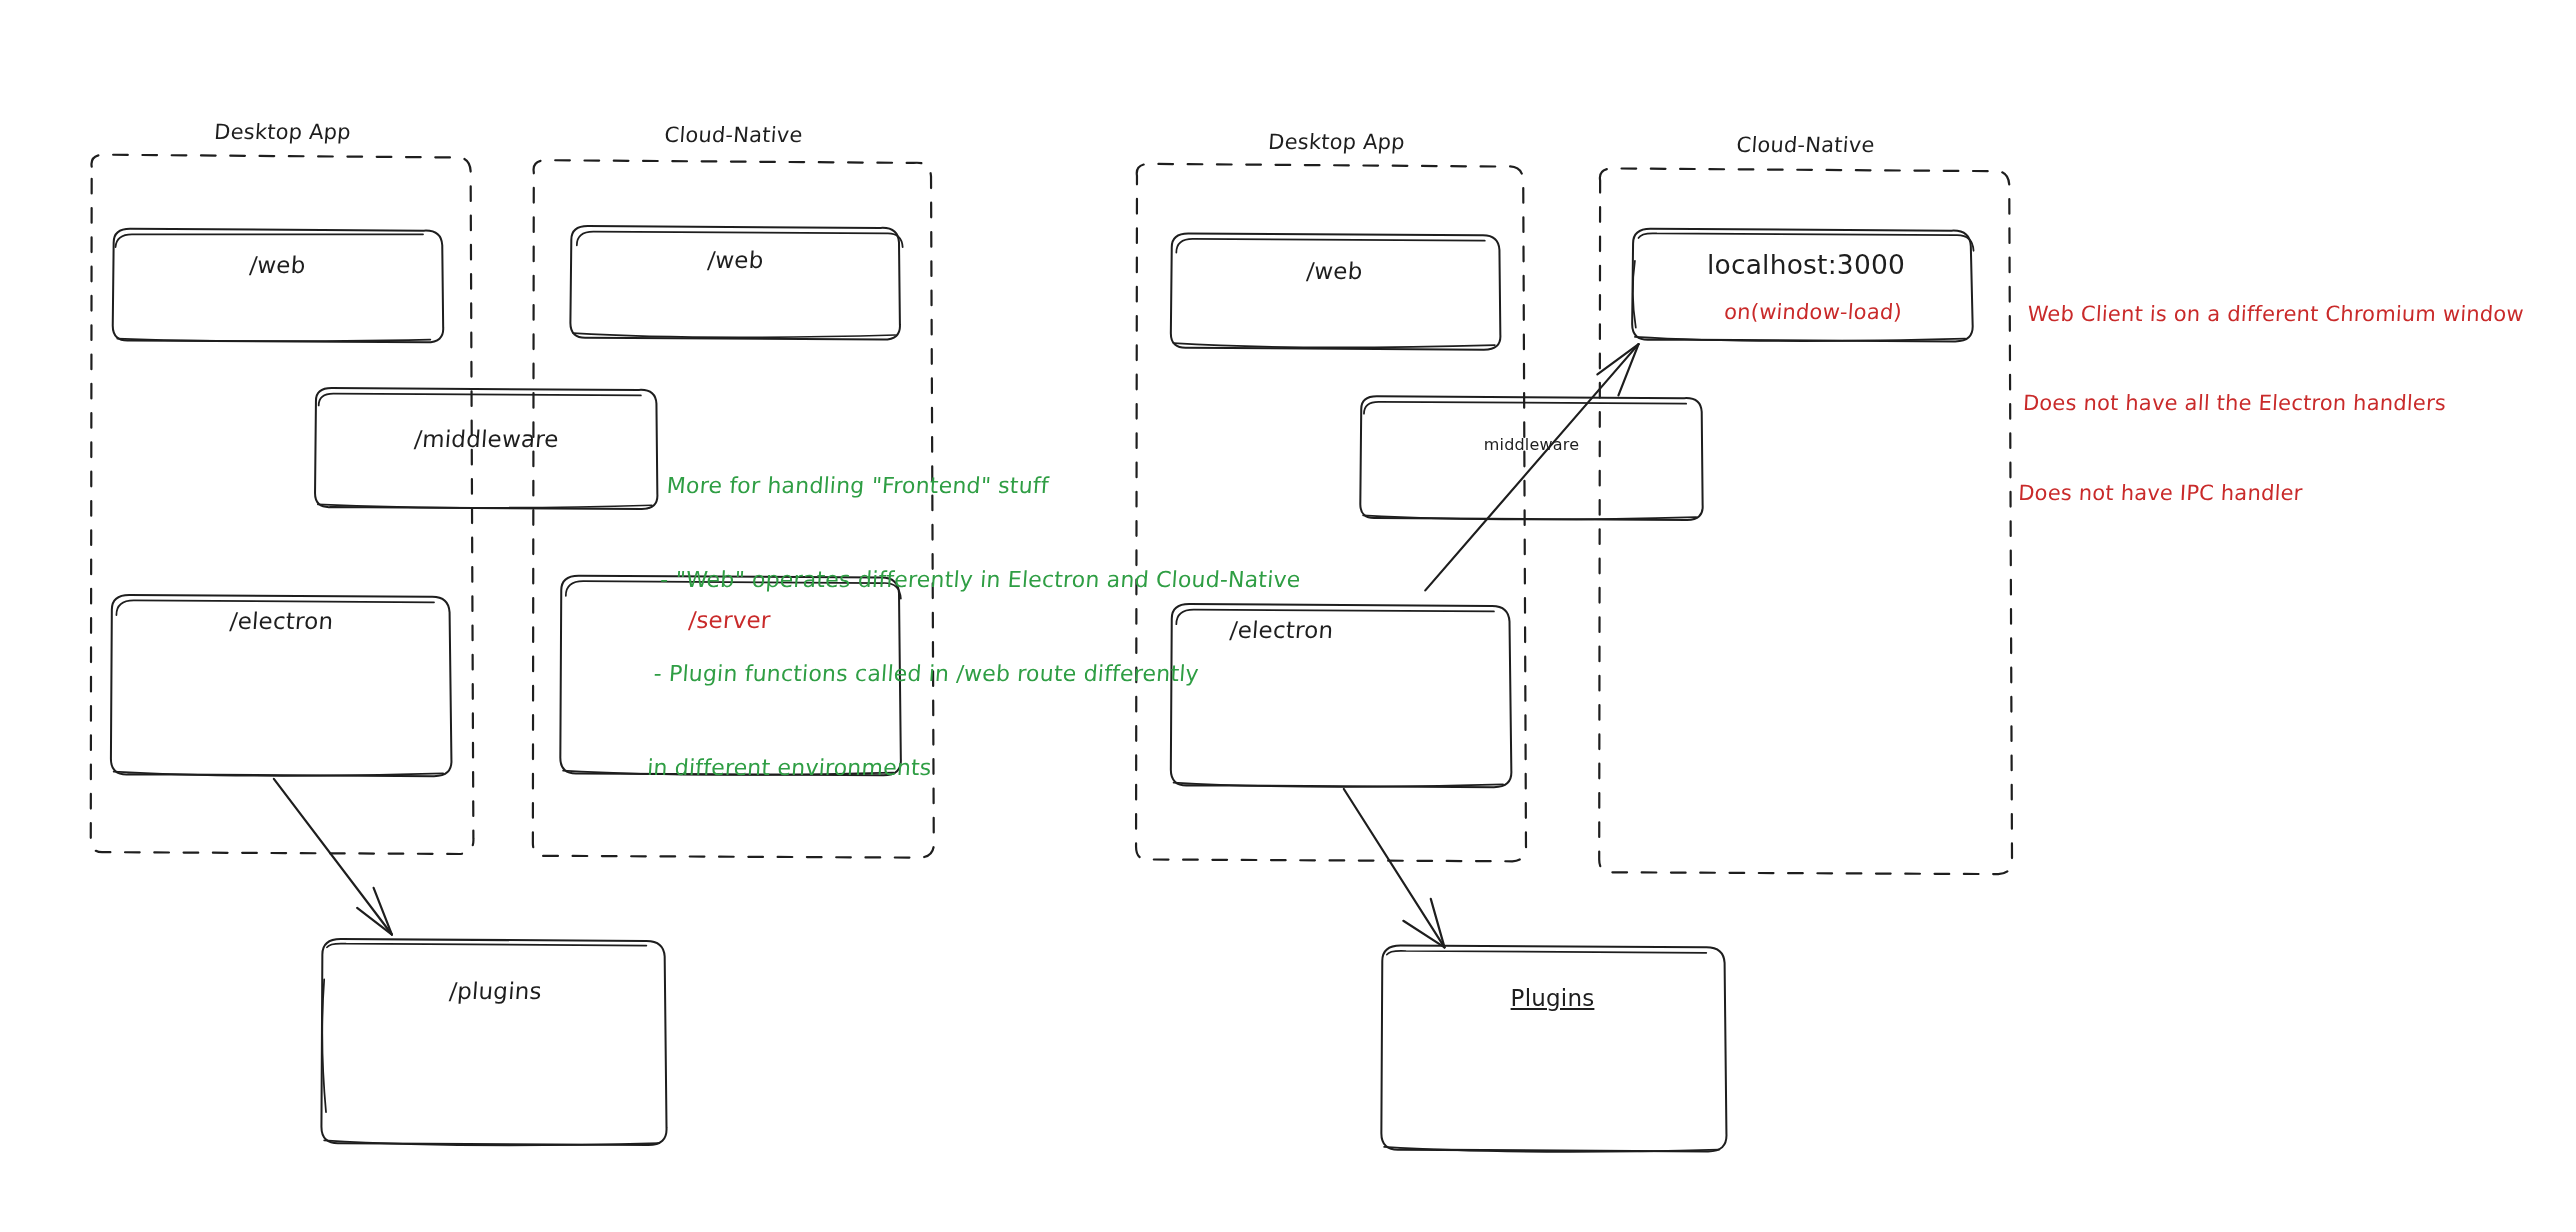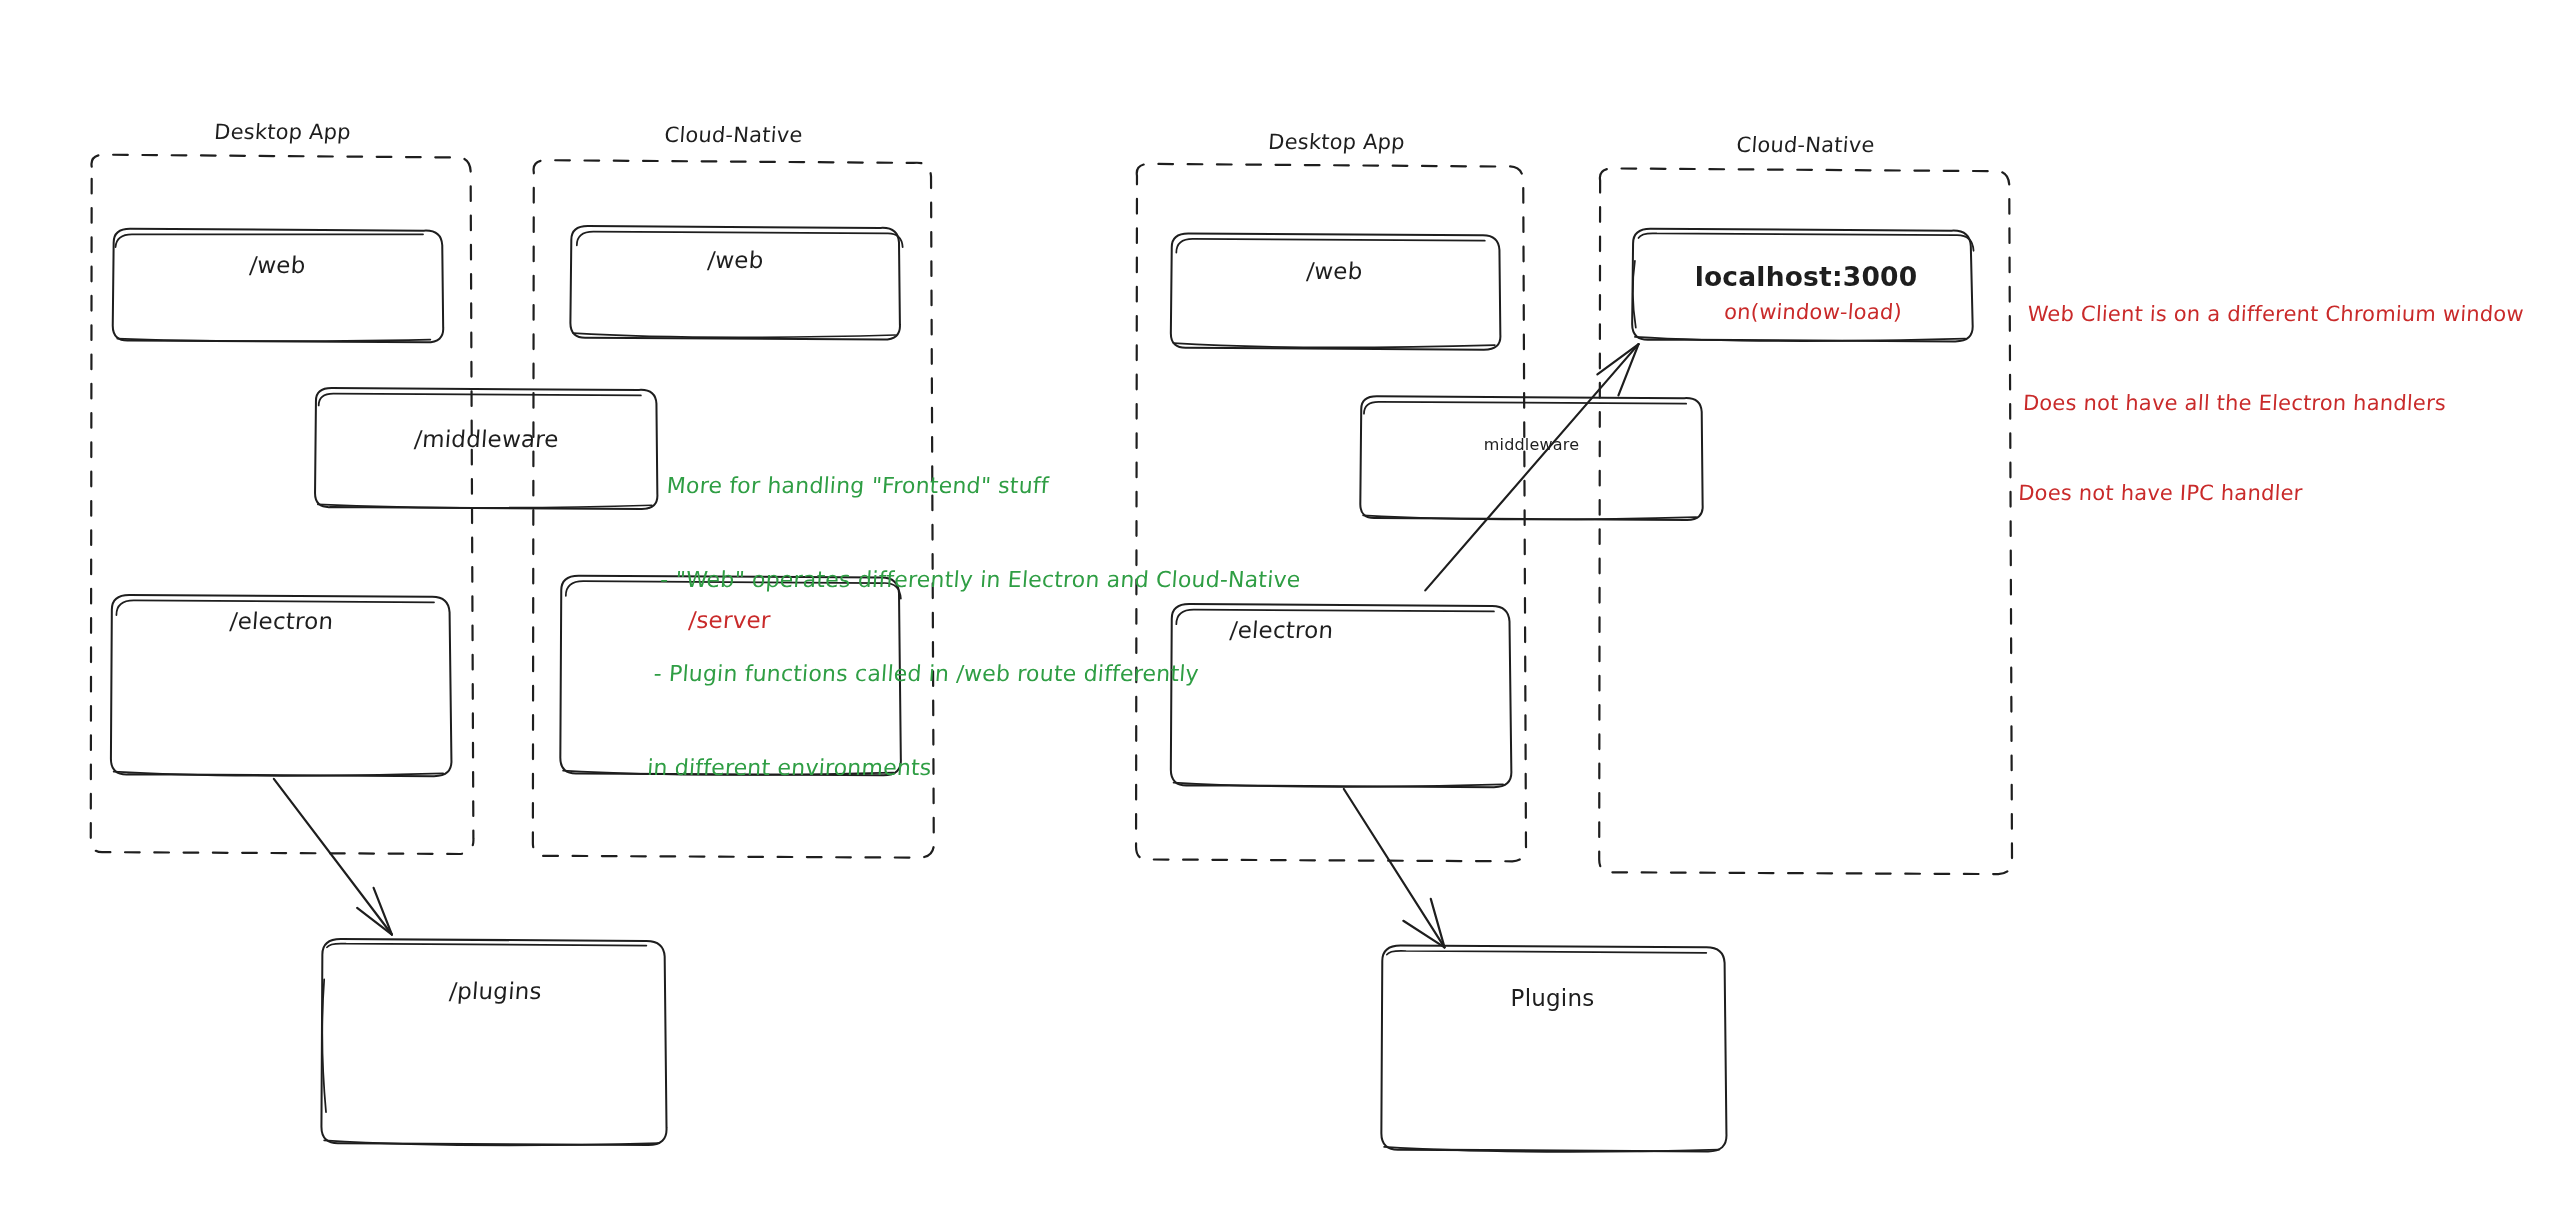--- a/index.html
+++ b/index.html
@@ -220,29 +220,29 @@
   <div class="txt box-label center-line red-label" style="left:615px; top:609px; width:229px;">/server</div>
 
   <div class="txt box-label center-line" style="left:381px; top:980px; width:229px;">/plugins</div>
 
   <div class="txt group-label center-line" style="left:1222px; top:132px; width:229px;">Desktop App</div>
 
   <div class="txt group-label center-line" style="left:1691px; top:135px; width:229px;">Cloud-Native</div>
 
   <div class="txt box-label center-line" style="left:1220px; top:260px; width:229px;">/web</div>
 
-  <div class="txt box-label-plain center-line" style="left:1687px; top:264px; width:238px; font-size:26.5px;font-weight:bold;">localhost:3000</div>
+  <div class="txt box-label-plain center-line" style="left:1687px; top:252px; width:238px; font-size:26.5px;">localhost:3000</div>
 
   <div class="txt center-line red-label" style="left:1694px; top:302px; width:238px; font-size:21px; transform:skewX(-4deg);">on(window-load)</div>
 
   <div class="txt box-label-plain center-line" style="left:1417px; top:437px; width:229px; font-size:16px;">middleware</div>
 
   <div class="txt box-label center-line" style="left:1167px; top:619px; width:229px;">/electron</div>
 
-  <div class="txt box-label-plain center-line" style="left:1438px; top:987px; width:229px;">Plugins</div>
+  <div class="txt box-label-plain center-line" style="left:1438px; top:987px; width:229px;text-decoration:underline;">Plugins</div>
 
   <div class="txt note-green" style="left:657px; top:408px; width:723px;">
     <div>More for handling "Frontend" stuff</div>
     <div>- "Web" operates differently in Electron and Cloud-Native</div>
     <div>- Plugin functions called in /web route differently</div>
     <div>in different environments</div>
   </div>
 
   <div class="txt note-red" style="left:2023px; top:240px; width:568px;">
     <div>Web Client is on a different Chromium window</div>

